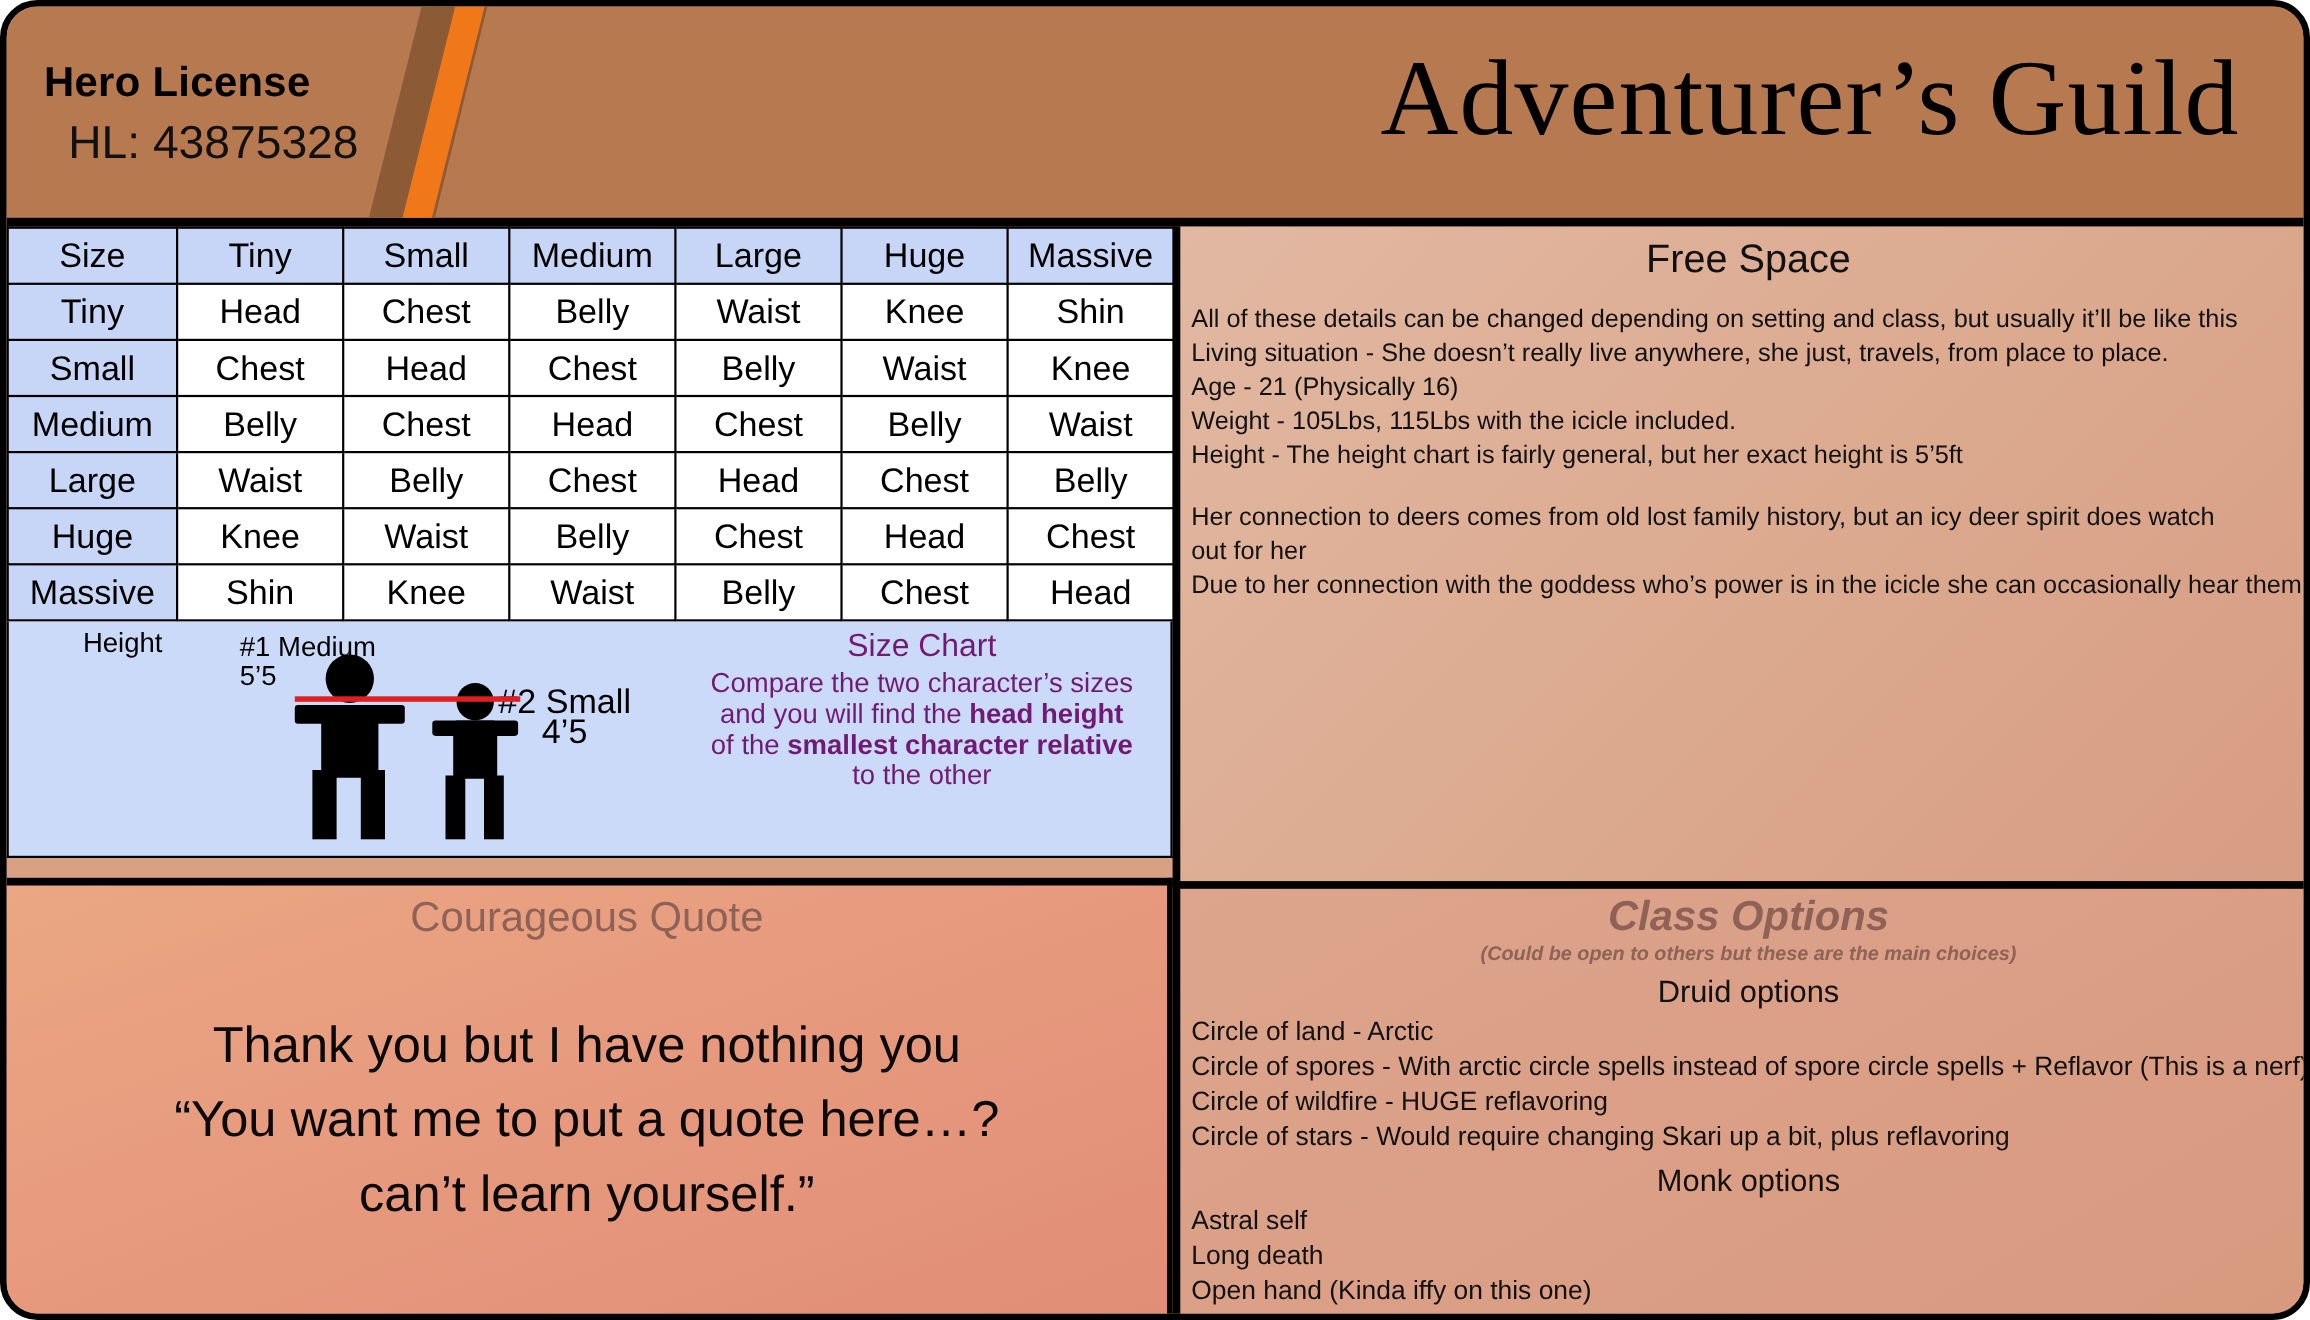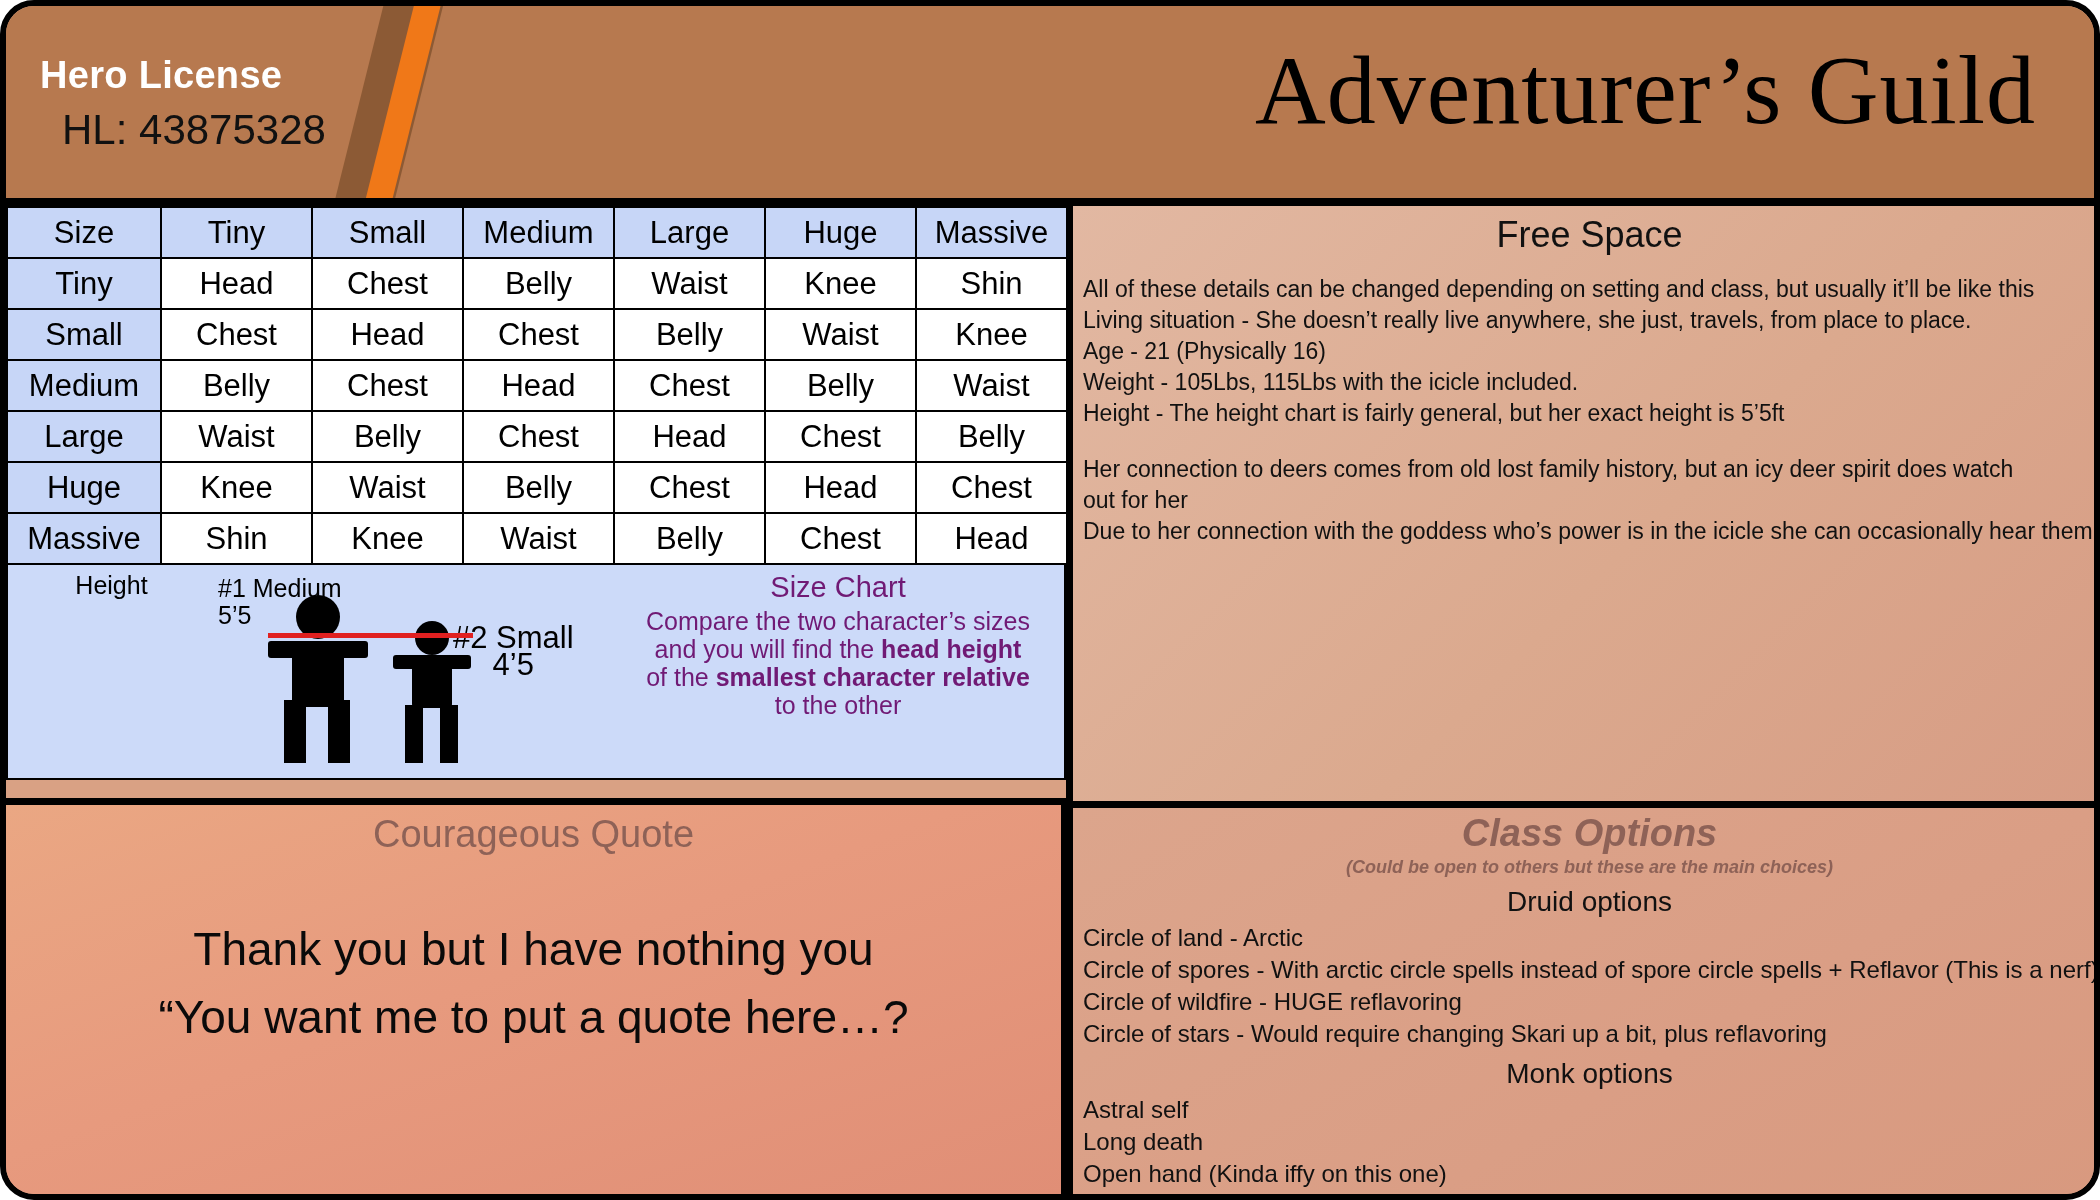--- a/index.html
+++ b/index.html
@@ -44,21 +44,21 @@
     top: -30px; left: 382px;
     width: 26px; height: 270px;
     background: #f07818;
     transform: rotate(14deg);
   }
   .hero-license {
     position: absolute;
     left: 34px; top: 48px;
     font-size: 38px;
     font-weight: bold;
-    color: #ffffff;
+    color: #000000;
     letter-spacing: .3px;
   }
   .hl-number {
     position: absolute;
     left: 56px; top: 100px;
     font-size: 42px;
     color: #111;
   }
   .guild-title {
     position: absolute;
@@ -407,20 +407,21 @@
         <span>to the other</span>
       </div>
     </div>
   </div>
 
   <div class="quote-panel" style="top:792px; height:402px;">
     <div class="quote-title">Courageous Quote</div>
     <div class="quote-body">
       <div>Thank you but I have nothing you</div>
       <div>“You want me to put a quote here…?</div>
+      <div>can’t learn yourself.”</div>
     </div>
   </div>
 
   <div class="free-space">
     <div class="fs-title">Free Space</div>
     <div class="fs-body">
       <div id="fs-lines">
           <p>All of these details can be changed depending on setting and class, but usually it’ll be like this</p>
           <p>Living situation - She doesn’t really live anywhere, she just, travels, from place to place.</p>
           <p>Age - 21 (Physically 16)</p>

